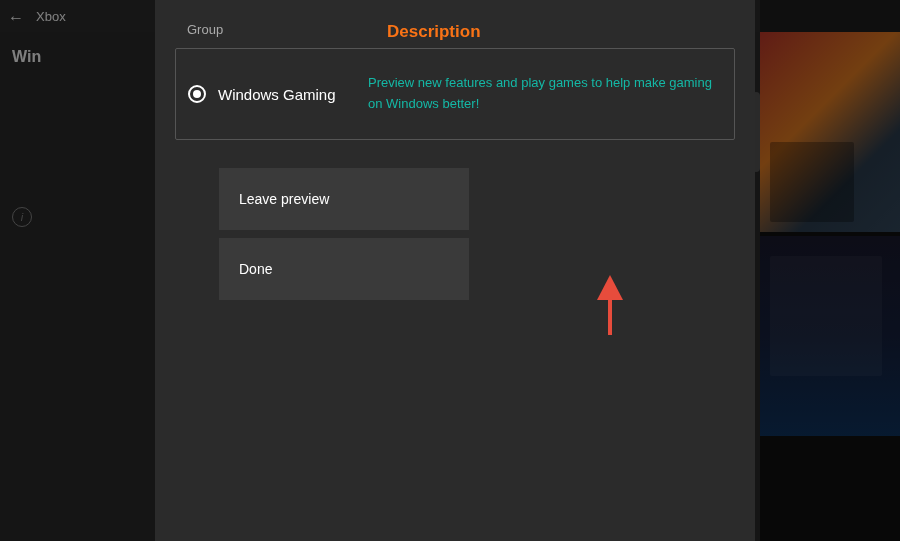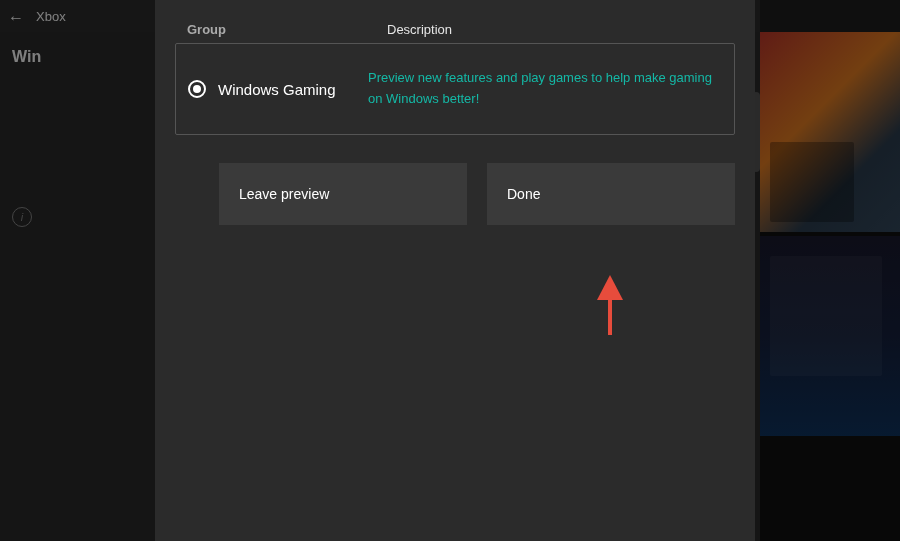--- a/index.html
+++ b/index.html
@@ -187,28 +187,28 @@
 
     .table-header {
       display: flex;
       padding: 6px 12px;
     }
 
     .table-col-group {
       width: 200px;
       color: #aaa;
       font-size: 13px;
-      font-weight: 700;
+      font-weight: 400;
     }
 
     .table-col-desc {
       flex: 1;
-      color: #e5e5e5;
-      font-size: 13px;
-      font-weight: 400;
+      color: #f97316;
+      font-size: 17px;
+      font-weight: 700;
     }
 
     .table-body {
       border: 1px solid #555;
       border-radius: 2px;
     }
 
     .table-row {
       display: flex;
       align-items: center;
@@ -261,22 +261,22 @@
     }
 
     .arrow-svg {
       width: 80px;
       height: 70px;
     }
 
     
     .modal-buttons {
       display: flex;
-      flex-direction: row;
-      gap: 20px;
+      flex-direction: column;
+      gap: 8px;
       margin-top: 8px;
       padding-left: 44px;
     }
 
     .modal-btn {
       width: 250px;
       height: 62px;
       background: #3a3a3a;
       border: none;
       color: #fff;

